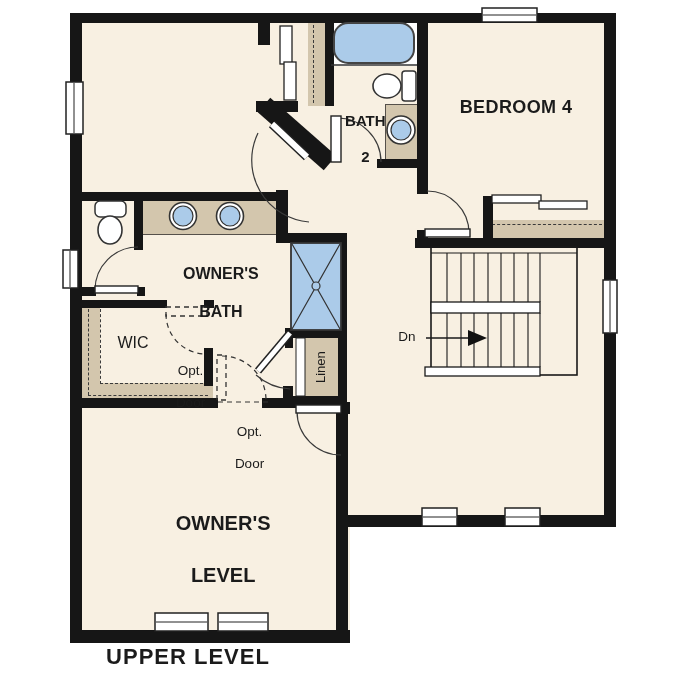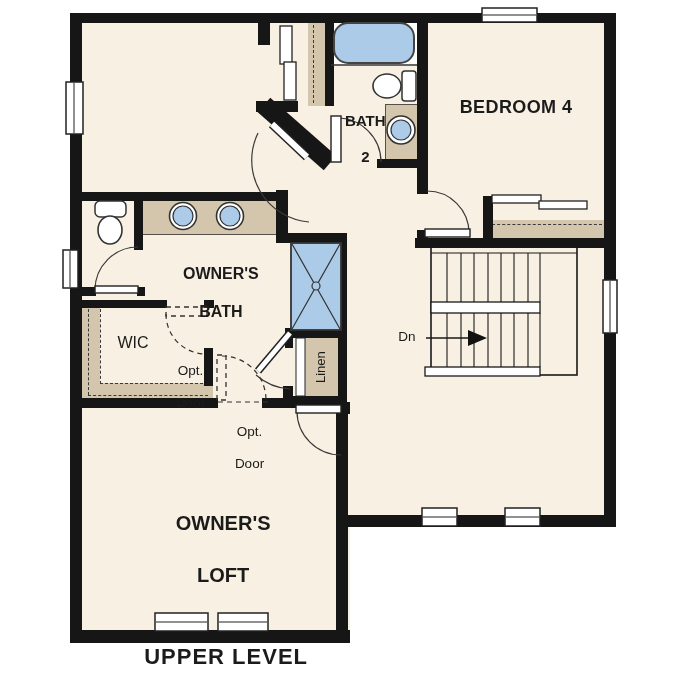--- a/index.html
+++ b/index.html
@@ -195,18 +195,18 @@
     <span>Door</span>
   </div>
 
   <div class="lbl" style="left:291px;top:360px;width:60px;font-size:13px;transform:rotate(-90deg);transform-origin:center;">Linen</div>
 
   <div class="lbl" style="left:393px;top:330px;width:28px;font-size:13.5px;">Dn</div>
 
 
   <div class="lbl bold" style="left:142px;top:484px;width:140px;font-size:20px;line-height:26px;">
     <span>OWNER'S</span><br>
-    <span>LOFT</span>
-  </div>
-
-  <div class="lbl bold" style="left:68px;top:645px;width:240px;text-align:right;font-size:22px;letter-spacing:1px;">UPPER LEVEL</div>
+    <span>LEVEL</span>
+  </div>
+
+  <div class="lbl bold" style="left:68px;top:645px;width:240px;text-align:center;font-size:22px;letter-spacing:1px;">UPPER LEVEL</div>
 
 </div>
 
 </body></html>

